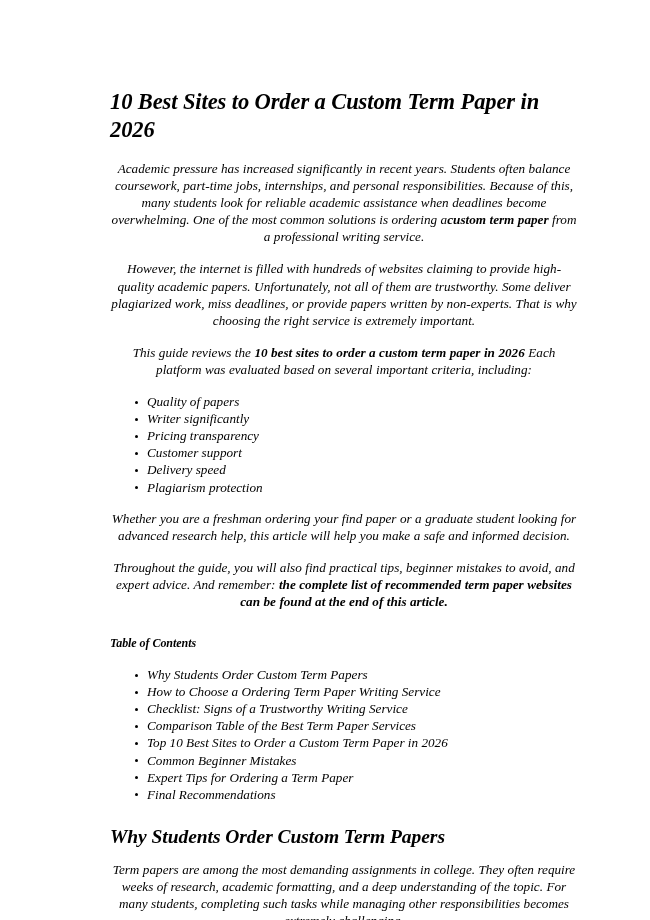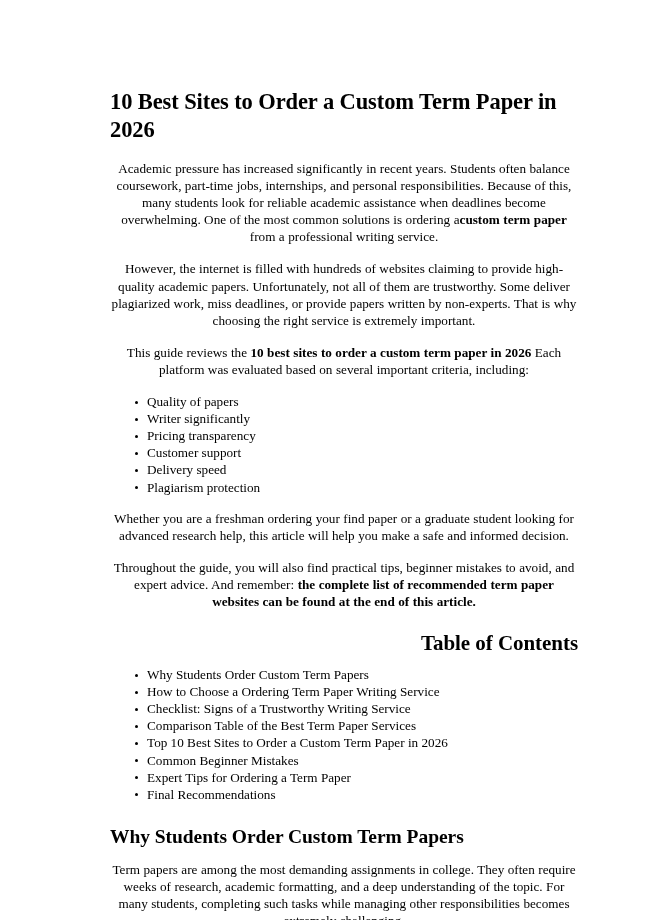--- a/index.html
+++ b/index.html
@@ -16,20 +16,21 @@
     color: #000000;
     -webkit-font-smoothing: antialiased;
   }
   .page {
     width: 566px;
     height: 920px;
     background: #ffffff;
     box-sizing: border-box;
     padding: 88px 72px 0 110px;
     position: relative;
+    font-style: italic;
   }
   .content {
     width: 468px;
   }
 
   h1.doc-title {
     font-size: 22.5px;
     font-weight: bold;
     line-height: 28px;
     margin: 0 0 16px 0;
@@ -37,24 +38,23 @@
     font-family: "Liberation Serif", "DejaVu Serif", serif;
   }
 
   h2.section-heading {
     font-weight: bold;
     margin: 0;
     font-family: "Liberation Serif", "DejaVu Serif", serif;
     letter-spacing: -0.05px;
   }
   h2.toc-heading {
-    font-size: 21px;
+    font-size: 12px;
     line-height: 22px;
     margin: 22px 0 12px 0;
-    text-align: right;
   }
   h2.why-heading {
     font-size: 19.5px;
     line-height: 24px;
     margin: 22px 0 12px 0;
   }
 
   p.body-text {
     font-size: 13.2px;
     line-height: 17.1px;

